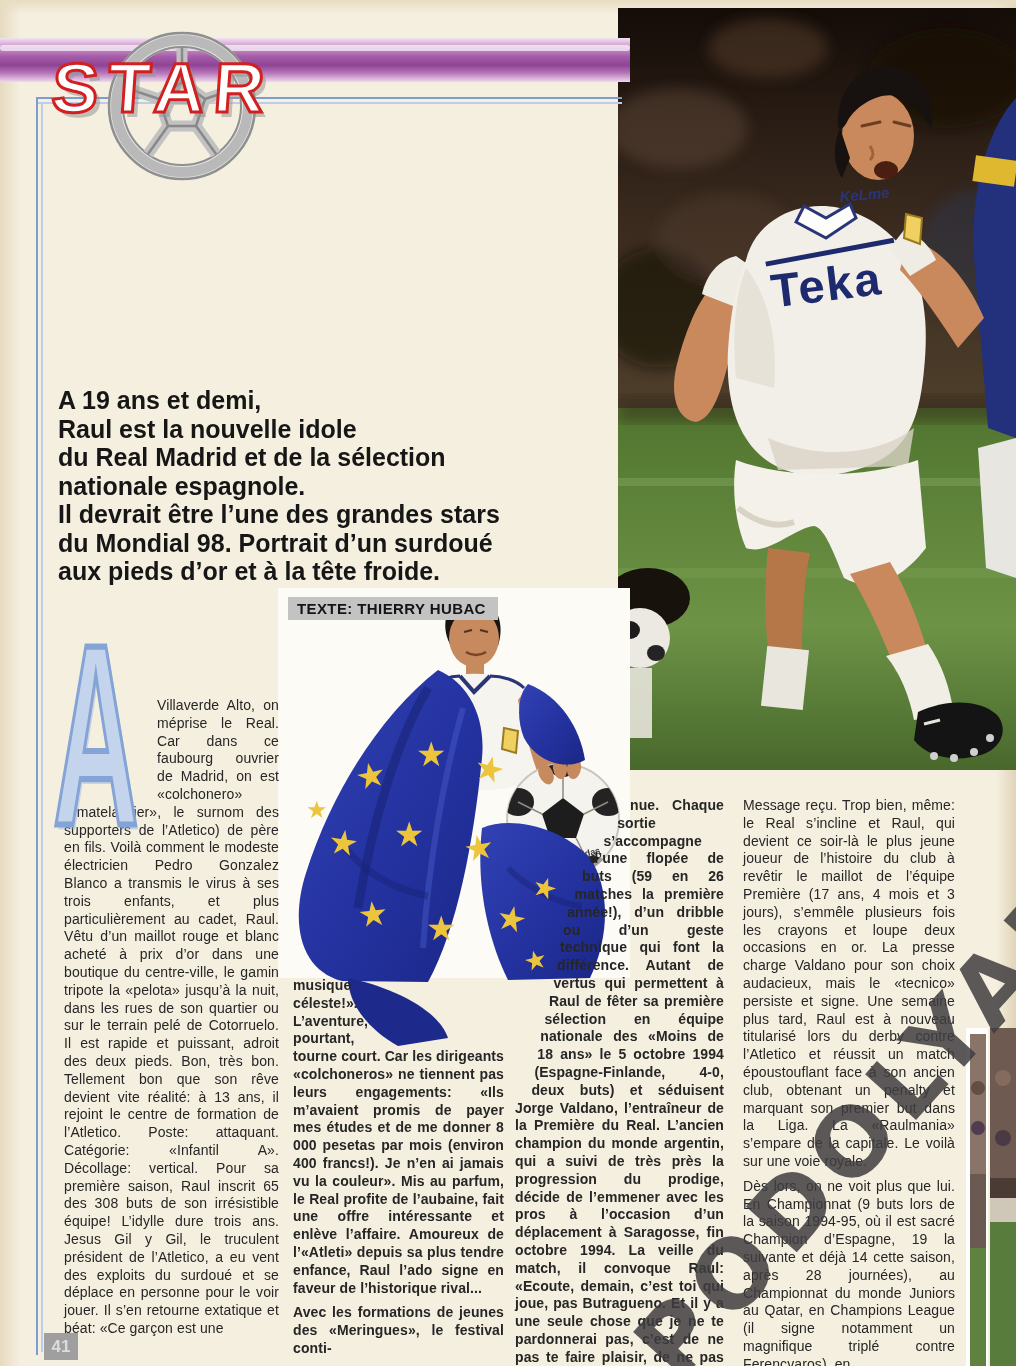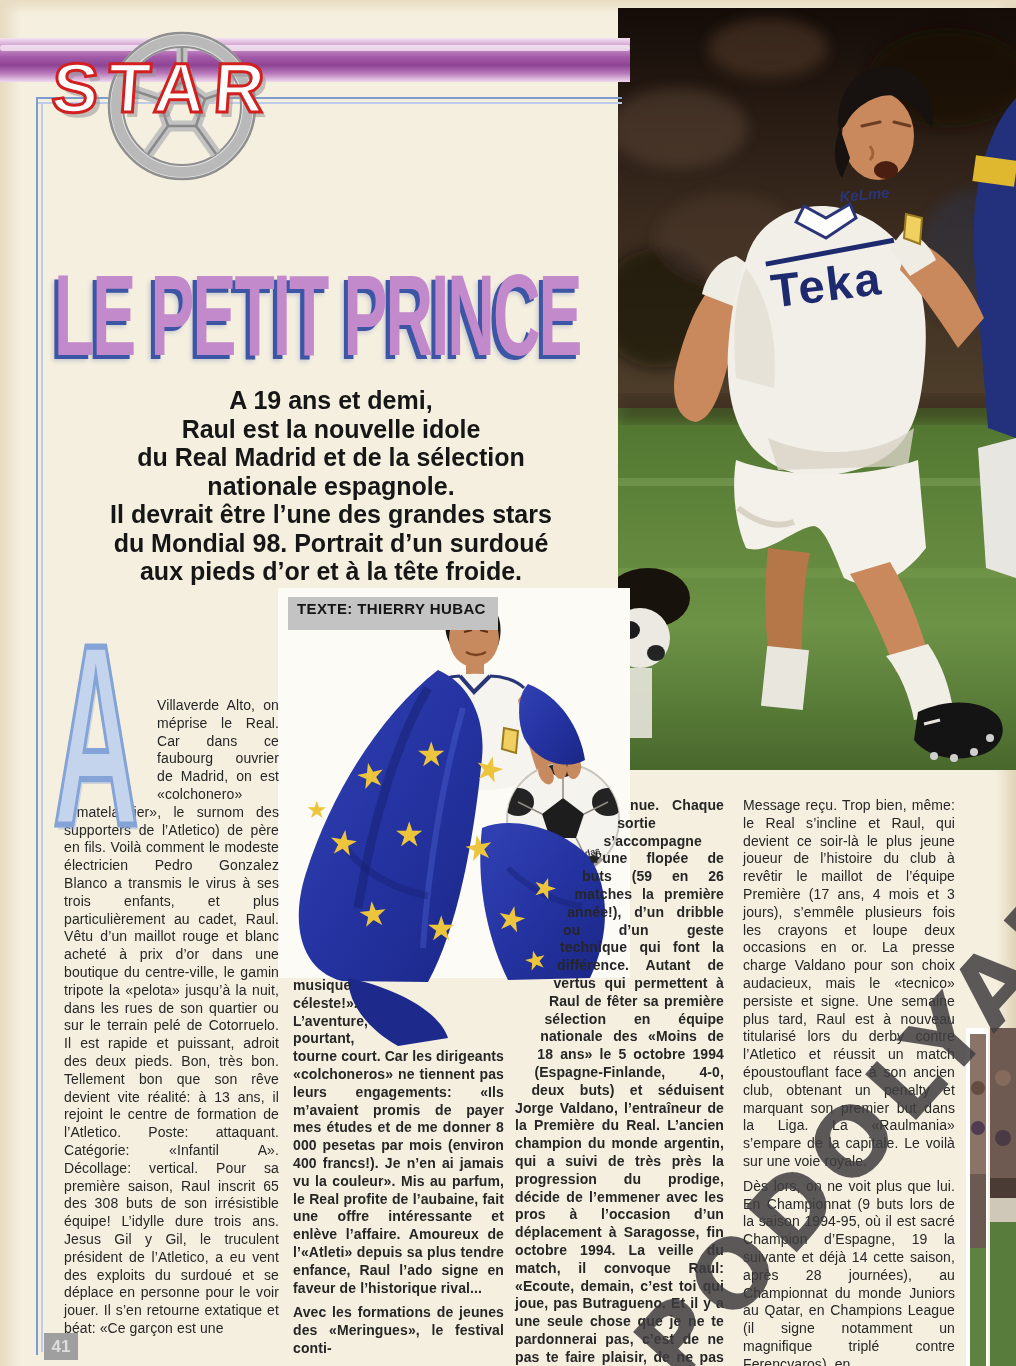--- a/index.html
+++ b/index.html
@@ -40,27 +40,27 @@
     font-family:"DejaVu Serif",serif;font-weight:bold;font-size:40px;letter-spacing:1px;
     color:#fefefe;-webkit-text-stroke:1.2px #9fd2ec;white-space:nowrap;
     text-shadow:3px 4px 0 #49b4e0,5px 7px 7px rgba(40,90,140,.18);}
   .big-title{position:absolute;left:54px;top:250px;z-index:3;height:120px;}
   .big-title span{display:inline-block;white-space:nowrap;font-weight:bold;font-size:97px;
     letter-spacing:-3px;color:#c289cb;transform:scale(0.68,1.18);transform-origin:left top;
     font-family:"Liberation Sans",sans-serif;
     text-shadow:-6px 3px 0 #3d55a5,-8px 5px 5px rgba(61,85,165,.25);}
 
   
-  .intro{position:absolute;left:58px;top:386px;width:546px;z-index:3;text-align:center;
+  .intro{position:absolute;left:58px;top:386px;width:546px;z-index:3;text-align:left;
     font-weight:bold;font-size:25px;line-height:28.5px;color:#161616;white-space:pre-line;
     letter-spacing:0;}
 
   
   .byline{position:absolute;left:288px;top:597px;z-index:6;background:#c3c3c3;
-    padding:3px 12px 13px 9px;font-size:15px;font-weight:bold;color:#141414;letter-spacing:.4px;}
+    padding:3px 12px 3px 9px;font-size:15px;font-weight:bold;color:#141414;letter-spacing:.4px;}
 
   
   .photo-right{position:absolute;left:618px;top:8px;width:398px;height:762px;z-index:2;}
   .photo-center{position:absolute;left:278px;top:588px;width:352px;height:460px;z-index:3;}
   .photo-sliver{position:absolute;left:966px;top:1028px;width:50px;height:338px;z-index:2;}
 
   
   .col{position:absolute;z-index:4;font-size:14px;line-height:17.8px;color:#262626;
     letter-spacing:.1px;}
   .col p{margin:7px;text-align:justify;}
@@ -215,23 +215,20 @@
           <path d="M107,73 L140,62"></path>
           <path d="M98,100 L118,128"></path>
         <path d="M70,100 L50,128"></path>
           <path d="M61,73 L28,62"></path>
       </g>
     </svg>
   </div>
   <div class="star-text">STAR</div>
 
 
-  <div class="big-title">
-    <span>LE PETIT PRINCE</span>
-  </div>
   <div class="intro">A 19 ans et demi,
 Raul est la nouvelle idole
 du Real Madrid et de la sélection
 nationale espagnole.
 Il devrait être l’une des grandes stars
 du Mondial 98. Portrait d’un surdoué
 aux pieds d’or et à la tête froide.</div>
 
   <div class="byline">TEXTE: THIERRY HUBAC</div>
 

